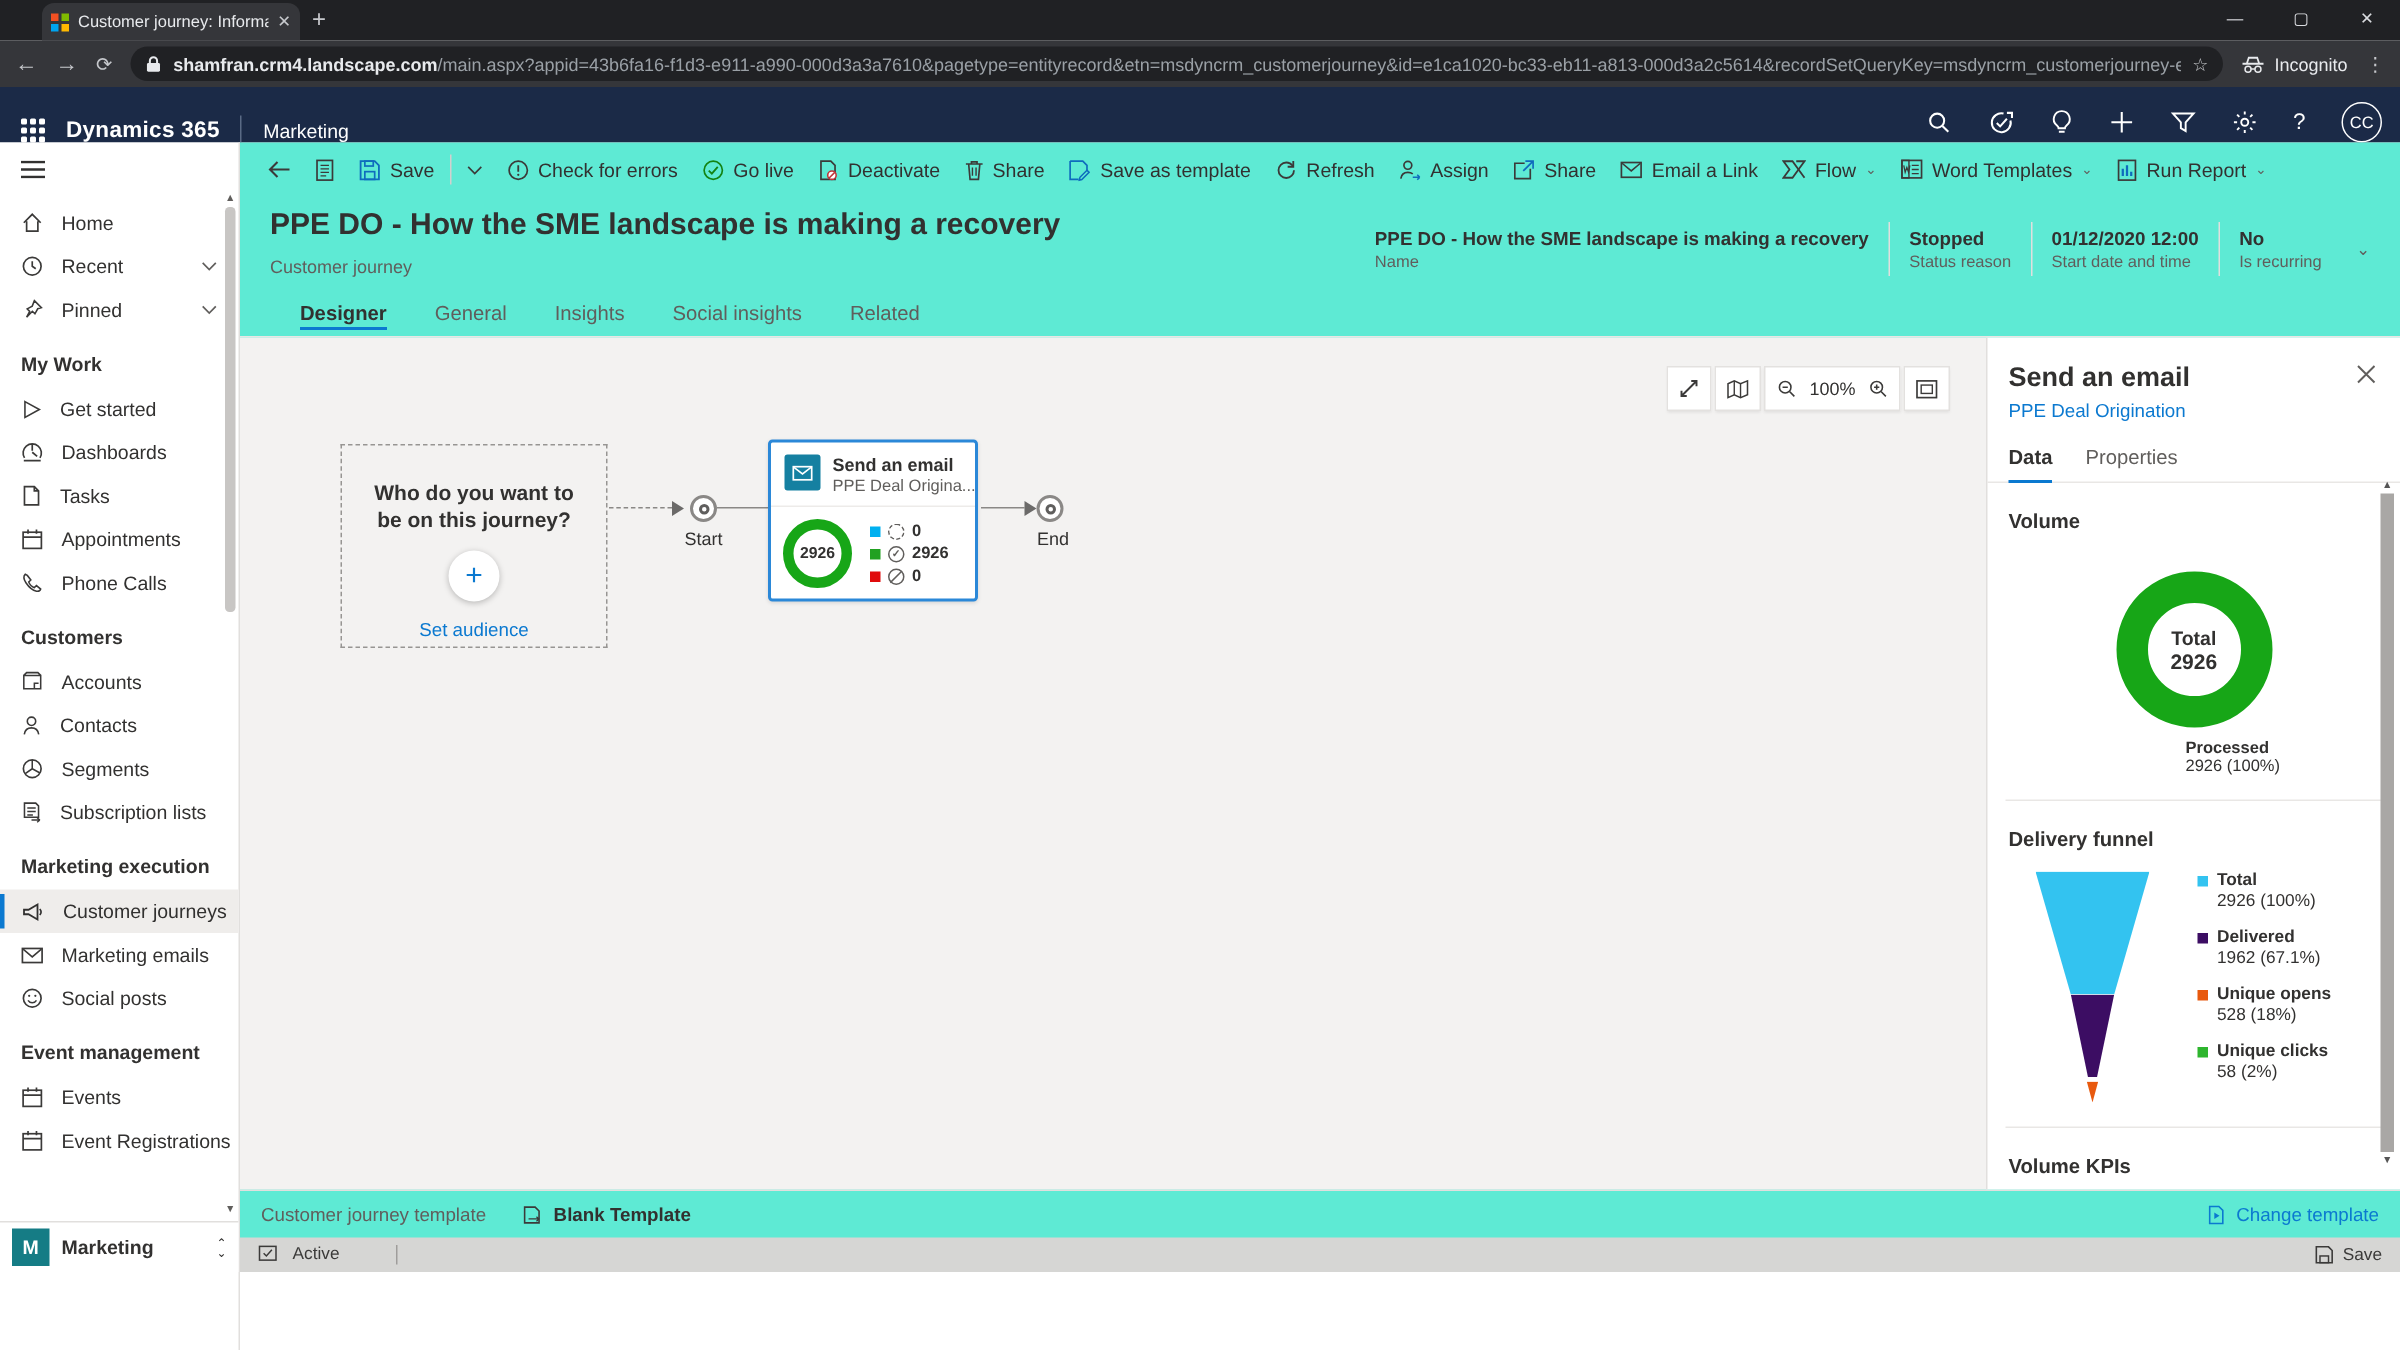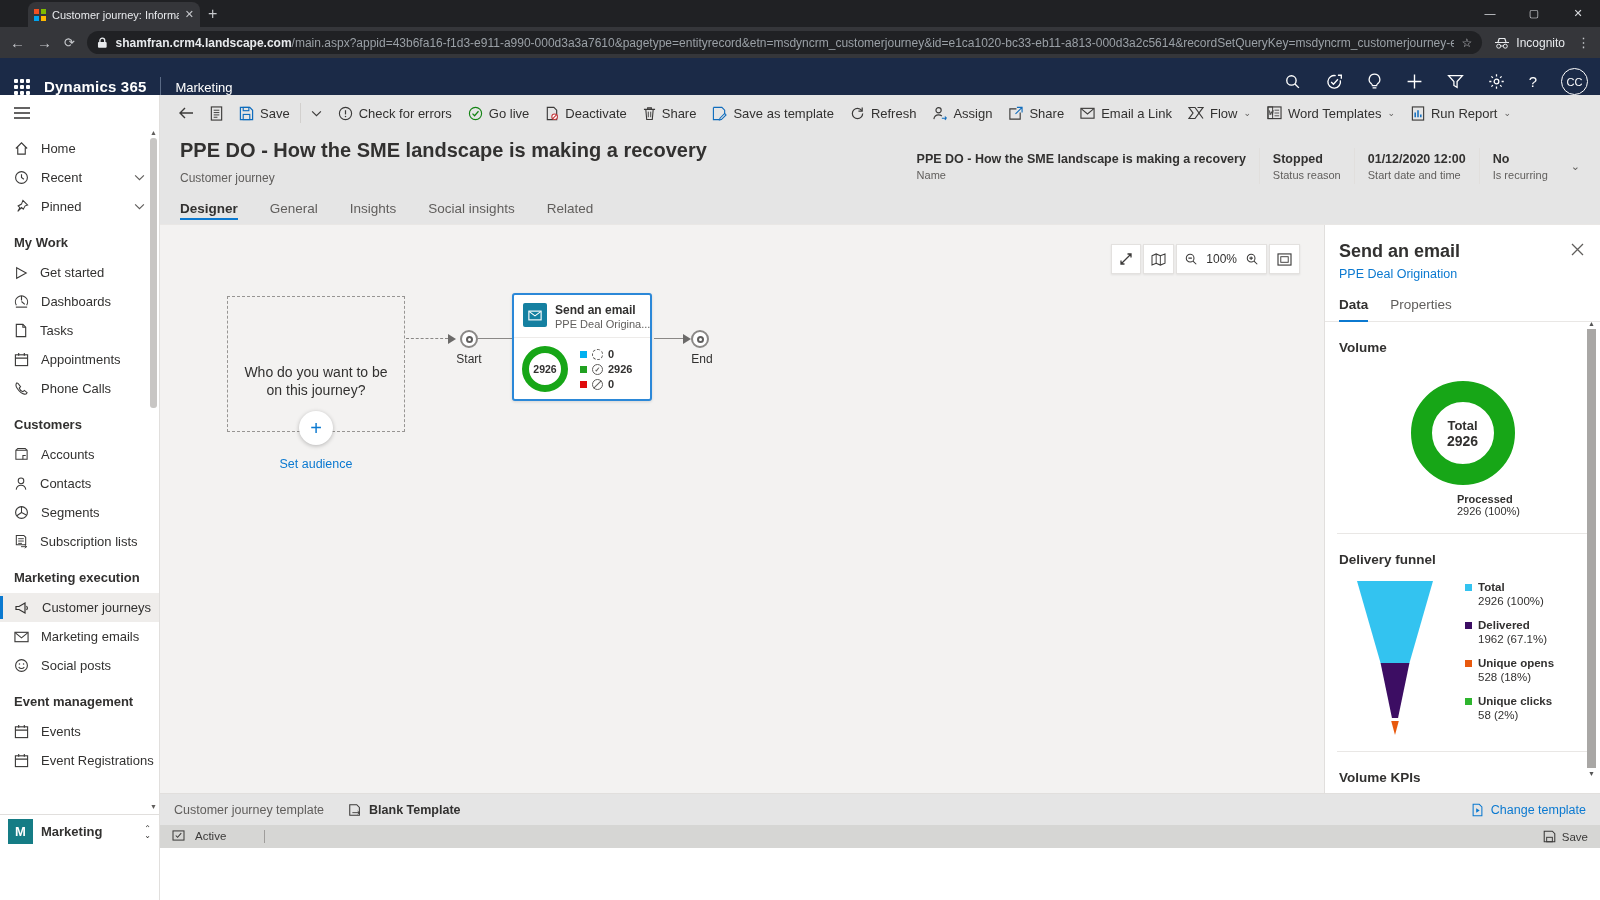--- a/index.html
+++ b/index.html
@@ -53,54 +53,54 @@
   .side-scroll { position:absolute; right:1px; top:34px; bottom:90px; width:9px; }
   .side-scroll .arr { color:#605e5c; font-size:7px; text-align:center; display:block; }
   .side-thumb { width:7px; background:#c8c6c4; border-radius:3px; margin:2px auto; height:270px; }
   .side-arr-bottom { position:absolute; bottom:0; left:0; right:0; }
   .area-switch { position:absolute; bottom:52px; left:0; right:0; height:34px; border-top:1px solid #e1dfdd; display:flex; align-items:center; gap:8px; padding:0 8px; background:#fff; }
   .area-badge { width:25px; height:25px; background:#157c85; color:#fff; font-weight:bold; font-size:13px; display:flex; align-items:center; justify-content:center; }
   .area-label { font-weight:bold; font-size:13px; }
   .unfold { margin-left:auto; color:#323130; font-size:8px; line-height:7px; text-align:center; }
 
   
-  .main { flex:1; display:flex; flex-direction:column; background:#e5e5e5; min-width:0; }
+  .main { flex:1; display:flex; flex-direction:column; background:#5eead4; min-width:0; }
 
   .cmdbar { height:36px; flex:none; display:flex; align-items:center; padding:0 10px; color:#323130; }
   .cmd { display:flex; align-items:center; gap:6px; padding:0 8px; height:28px; font-size:13px; white-space:nowrap; }
   .cmd svg { flex:none; }
   .cmd-sep { width:1px; height:20px; background:#d2d0ce; margin:0 2px; }
   .chev-d { font-size:9px; color:#605e5c; }
 
   .rec-header { height:62px; flex:none; display:flex; justify-content:space-between; padding:8px 14px 0 20px; }
   .rec-title { font-size:20px; font-weight:bold; color:#323130; white-space:nowrap; }
   .rec-sub { font-size:12px; color:#605e5c; margin-top:9px; }
   .hdr-fields { display:flex; align-items:center; }
   .hfield { padding:0 13px; }
   .hval { font-size:12.5px; font-weight:bold; color:#323130; white-space:nowrap; }
   .hlab { font-size:11px; color:#605e5c; margin-top:3px; }
   .hsep { width:1px; height:36px; background:#e1dfdd; }
   .hdr-chev { color:#605e5c; font-size:11px; padding:0 6px 0 10px; }
 
   .tabsrow { height:32px; flex:none; display:flex; align-items:flex-end; gap:32px; padding:0 20px; border-bottom:1px solid #e9e7e5; }
   .ftab { font-size:13.5px; color:#605e5c; padding-bottom:8px; position:relative; }
-  .ftab.active { color:#323130; font-weight:bold; }
+  .ftab.active { color:#323130; font-weight:bold;margin-left:20px; }
   .ftab.active::after { content:""; position:absolute; left:0; right:0; bottom:4px; height:2.5px; background:#0b79d0; }
 
   .content-row { flex:1; display:flex; min-height:0; }
   .canvas { flex:1; background:#f3f2f1; position:relative; min-width:0; }
 
   
   .cv-toolbar { position:absolute; top:19px; right:24px; display:flex; gap:2px; }
   .cv-btn { background:#fff; border:1px solid #e3e1df; height:30px; min-width:30px; display:flex; align-items:center; justify-content:center; color:#3b3a39; box-shadow:0 1px 2px rgba(0,0,0,.08); gap:8px; padding:0 7px; }
   .zoom-val { font-size:12px; color:#323130; }
 
   
   .aud-box { position:absolute; left:67px; top:71px; width:178px; height:136px; border:1px dashed #979593; text-align:center; padding:22px 14px 0; }
-  .aud-q { font-size:14px; font-weight:normal; color:#323130; line-height:1.3;margin-top:44px; }
+  .aud-q { font-size:14px; font-weight:bold; color:#323130; line-height:1.3; }
   .plus-btn { width:34px; height:34px; border-radius:50%; background:#fff; box-shadow:0 1px 4px rgba(0,0,0,.25); color:#0b79d0; font-size:20px; font-weight:normal; display:flex; align-items:center; justify-content:center; margin:12px auto 0; }
   .aud-link { display:block; margin-top:12px; font-size:12.5px; color:#0b79d0; }
 
   
   .conn { position:absolute; height:0; border-top:1.5px solid #8a8886; }
   .conn.dashed { border-top-style:dashed; }
   .arrowhead { position:absolute; width:0; height:0; border-left:8px solid #6b6a69; border-top:5px solid transparent; border-bottom:5px solid transparent; }
   .node { position:absolute; width:18px; height:18px; border-radius:50%; border:2px solid #8a8886; background:#fff; display:flex; align-items:center; justify-content:center; }
   .node i { width:7px; height:7px; border-radius:50%; border:2px solid #5f5e5d; background:#fff; }
   .node-label { position:absolute; width:60px; text-align:center; font-size:12px; color:#323130; }

